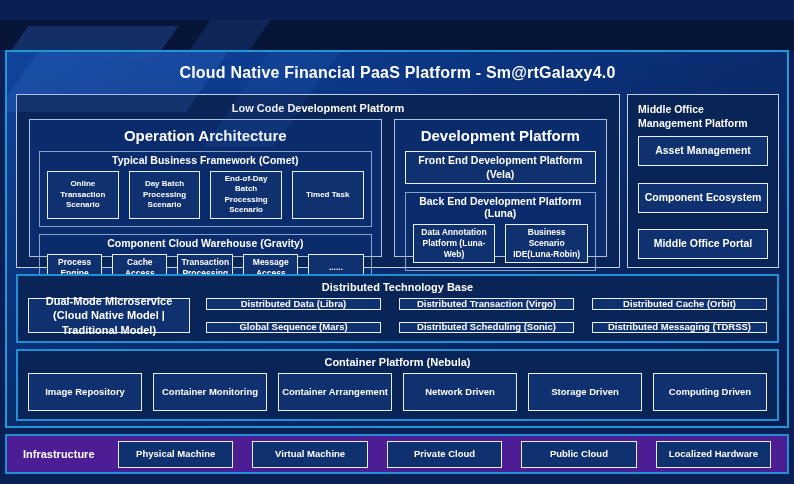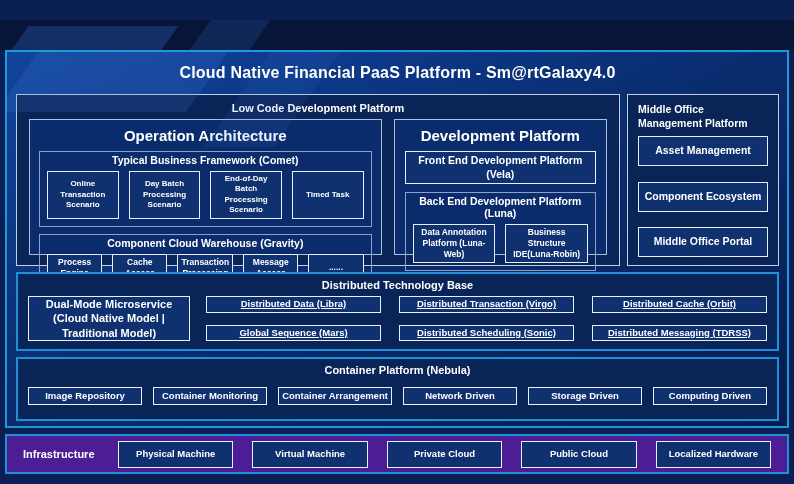--- a/index.html
+++ b/index.html
@@ -50,28 +50,28 @@
   .leaf-wide { min-height:30px; font-size:10.5px; margin-bottom:8px; flex:none; }
   .backend { flex:1; display:flex; flex-direction:column; }
   .backend .leaf-row { flex:1; }
   .backend .leaf { font-size:8.5px; }
 
   .middle-office { width:152px; padding:5px 10px 8px; display:flex; flex-direction:column; }
   .mo-header { font-size:10.5px; line-height:1.3; padding:3px 0 6px; }
   .mo-leaf { min-height:30px; font-size:10.5px; flex:none; }
   .mo-gap { flex:1; }
 
-  .distributed { height:79px; margin-top:6px; padding:1px 10px 8px; display:flex; flex-direction:column; }
+  .distributed { height:69px; margin-top:6px; padding:1px 10px 8px; display:flex; flex-direction:column; }
   .dist-body { flex:1; display:flex; gap:16px; min-height:0; }
   .dual-mode { width:162px; font-size:11px; flex:none; }
-  .dist-grid { flex:1; display:grid; grid-template-columns:repeat(3,1fr); gap:12px 18px;text-decoration:underline; }
+  .dist-grid { flex:1; display:grid; grid-template-columns:repeat(3,1fr); gap:12px 18px; }
   .dist-grid .leaf { font-size:9.5px; min-height:0; }
 
-  .container-platform { height:64px; margin-top:6px; padding:1px 10px 8px; display:flex; flex-direction:column; }
-  .cp-row { flex:1; display:flex; gap:11px;align-items:center; }
+  .container-platform { height:72px; margin-top:6px; padding:1px 10px 8px; display:flex; flex-direction:column; }
+  .cp-row { flex:1; display:flex; gap:11px; }
   .cp-row .leaf { font-size:9.5px; min-height:0; }
 
   .infrastructure {
     position:absolute; left:5px; top:414px; width:784px; height:40px;
     border:2px solid #1f8fd6; background:#4c1d95;
     display:flex; align-items:center; gap:19px; padding:0 16px 0 16px;
   }
   .infra-label { font-size:11px; flex:none; width:76px; }
   .infrastructure .leaf { min-height:27px; font-size:9.5px; }
 </style>
@@ -120,21 +120,21 @@
             </div>
           </div>
 
           <div class="box-white dev-platform">
             <div class="big-title">Development Platform</div>
             <div class="leaf leaf-wide">Front End Development Platform (Vela)</div>
             <div class="sub-box backend">
               <div class="sub-title">Back End Development Platform (Luna)</div>
               <div class="leaf-row">
                 <div class="leaf">Data Annotation Platform (Luna-Web)</div>
-                <div class="leaf">Business Structure IDE(Luna-Robin)</div>
+                <div class="leaf">Business Scenario IDE(Luna-Robin)</div>
               </div>
             </div>
           </div>
 
         </div>
       </div>
 
       <div class="panel-gray middle-office">
         <div class="mo-header">Middle Office Management Platform</div>
         <div class="leaf mo-leaf">Asset Management</div>

